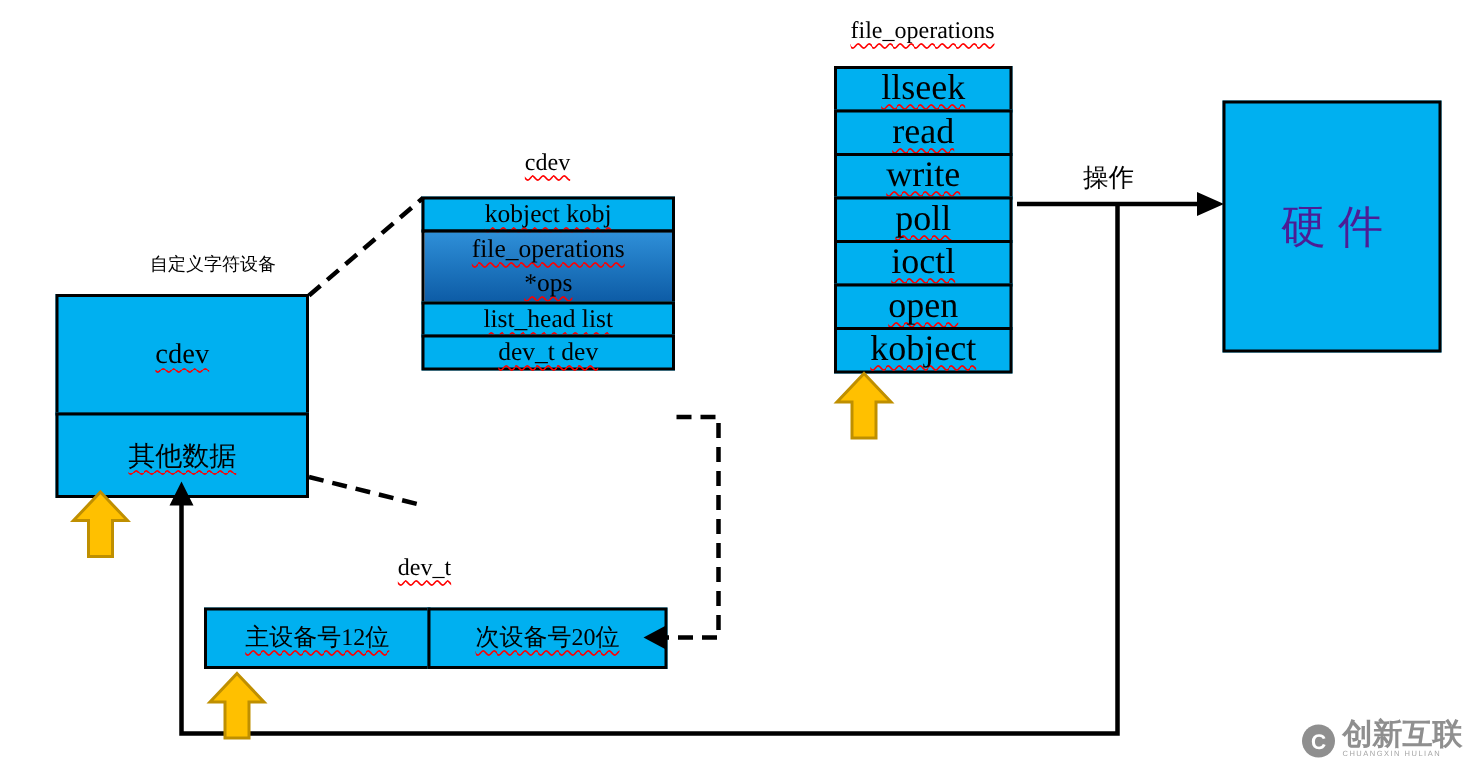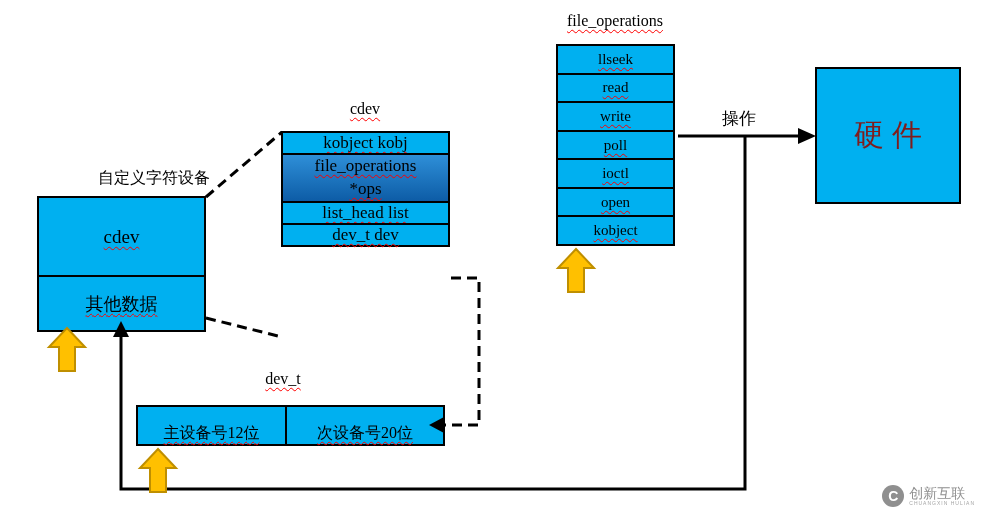--- a/index.html
+++ b/index.html
@@ -23,61 +23,61 @@
     text-decoration-color: #ff0000;
     text-decoration-thickness: 1px;
     text-underline-offset: 3px;
     text-decoration-skip-ink: none;
   }
 
   .title { position: absolute; text-align: center; font-size: 16px; color: #000; }
 
   
   .fo-stack { left: 556px; top: 44px; width: 119px; height: 202px; }
-  .fo-stack .cell { flex: 1; font-size: 15px; }
+  .fo-stack .cell { flex: 1; font-size: 24px; }
 
   
   .cdev-stack { left: 281px; top: 131px; width: 169px; }
   .cdev-stack .cell { font-size: 17px; }
   .cell.h42 { height: 24px; }
   .cell.h50 { height: 50px; }
   .ops-cell {
     background: linear-gradient(180deg, #2E8FD8 0%, #0D5CA6 100%);
     flex-direction: column; font-size: 14px; line-height: 1.35;
   }
   .count-cell { flex-direction: column; font-size: 13px; line-height: 1.3; }
 
   
   .left-box { left: 37px; top: 196px; width: 169px; }
   .left-box .cell-top { height: 81px; font-size: 19px; }
   .left-box .cell-bottom { height: 57px; font-size: 18px; }
 
   
   .devt-row { left: 136px; top: 405px; height: 41px; display: flex; position: absolute; }
-  .devt-row .cell { font-size: 16px; align-items: flex-end; }
+  .devt-row .cell { font-size: 16px; }
   .devt-major { width: 151px; }
   .devt-minor { width: 160px; margin-left: -2px; }
 
   
-  .hw-box { left: 815px; top: 67px; width: 146px; height: 137px; font-size: 30px; color: #7f1d1d; letter-spacing: 8px; padding-left: 8px; }
+  .hw-box { left: 815px; top: 67px; width: 146px; height: 168px; font-size: 30px; color: #4c1d95; letter-spacing: 8px; padding-left: 8px; }
 
   .lbl-fo    { left: 540px; top: 12px;  width: 150px; }
   .lbl-cdev  { left: 300px; top: 100px; width: 130px; }
   .lbl-devt  { left: 208px; top: 370px; width: 150px; }
-  .lbl-custom{ left: 40px;  top: 168px; width: 170px; text-align: right; font-size: 16px; }
+  .lbl-custom{ left: 57px;  top: 168px; width: 170px; text-align: center; font-size: 12px; }
   .lbl-op    { left: 703px; top: 107px; width: 72px; font-size: 17px; }
 
   svg.overlay { position: absolute; left: 0; top: 0; pointer-events: none; }
 
   
   .watermark { position: absolute; right: 8px; bottom: 8px; display: flex; align-items: center; gap: 5px;
                font-family: "Liberation Sans", "DejaVu Sans", sans-serif; color: #8f8f8f; }
   .wm-icon { width: 22px; height: 22px; border-radius: 50%; background: #8f8f8f; color: #fff;
              display: flex; align-items: center; justify-content: center; font-size: 14px; font-weight: bold; }
-  .wm-main { font-size: 14px; font-weight: normal; line-height: 1; }
+  .wm-main { font-size: 20px; font-weight: bold; line-height: 1; }
   .wm-sub { font-size: 5px; letter-spacing: 1px; color: #a5a5a5; line-height: 1.4; }
 </style>
 </head>
 <body>
 
 <div class="canvas">
 
   <div class="title lbl-fo"><span class="wavy">file_operations</span></div>
   <div class="title lbl-cdev"><span class="wavy">cdev</span></div>
   <div class="title lbl-devt"><span class="wavy">dev_t</span></div>

